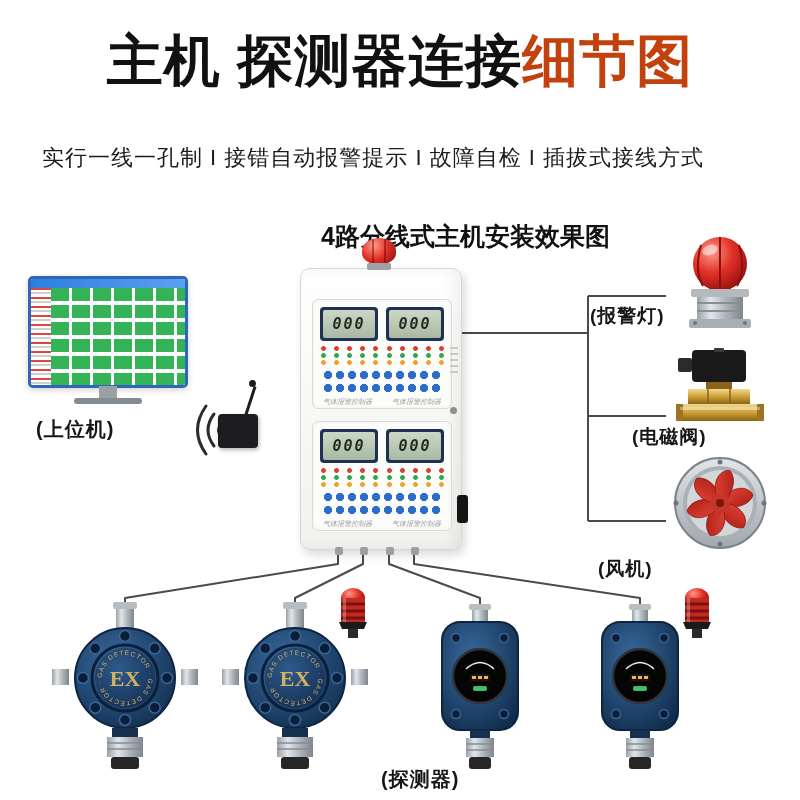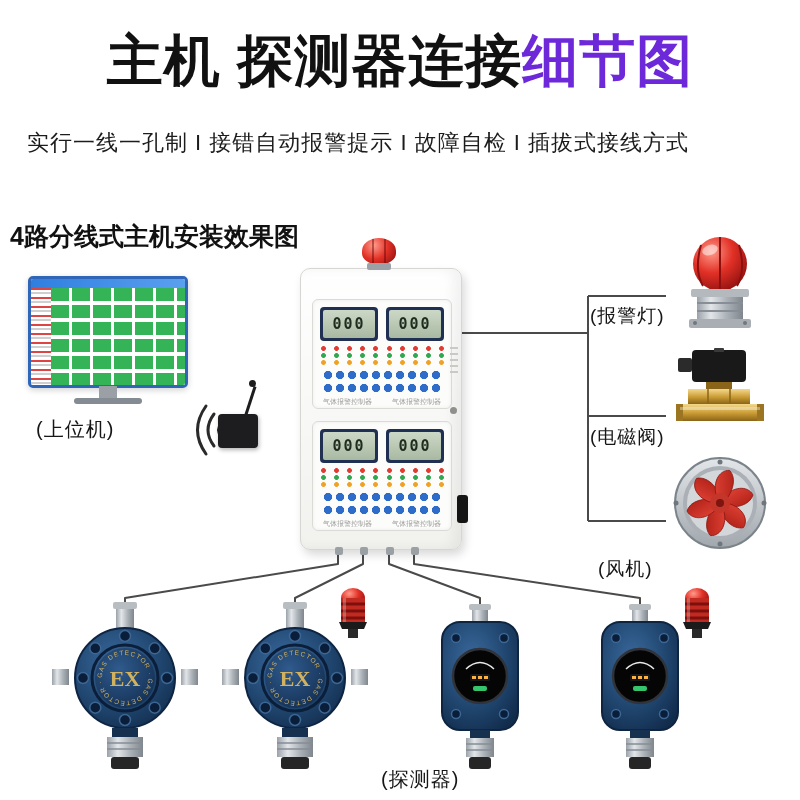--- a/index.html
+++ b/index.html
@@ -2,24 +2,24 @@
 <html><head>
 <meta charset="utf-8">
 <style>
   html,body{margin:0;padding:0;background:#fff;}
   .page{position:relative;width:800px;height:800px;background:#fff;overflow:hidden;
         font-family:"Liberation Sans",sans-serif;}
 
   
   .title{position:absolute;top:24px;left:0;width:800px;margin:0;text-align:center;
          font-size:56px;font-weight:900;color:#111;letter-spacing:1px;}
-  .title .hl{color:#6d28d9;font-family:Liberation Serif, serif;}
-  .subtitle{position:absolute;top:128px;left:0;width:716px;margin:0;text-align:center;
+  .title .hl{color:#c2410c;font-family:Liberation Serif, serif;}
+  .subtitle{position:absolute;top:128px;left:0;width:716px;margin:15px;text-align:center;
             font-size:22px;font-weight:500;color:#1c1c1c;letter-spacing:1px;}
-  .section-title{position:absolute;top:220px;left:10px;width:600px;margin:0;text-align:left;
+  .section-title{position:absolute;top:220px;left:10px;width:600px;margin:0;text-align:right;
                  font-size:25px;font-weight:bold;color:#111;}
 
   
   .wires{position:absolute;left:0;top:0;z-index:1;}
 
   
   .monitor{position:absolute;left:28px;top:276px;width:160px;height:130px;z-index:2;}
   .mon-screen{width:160px;height:112px;background:#fff;border:3px solid #2f66b8;border-radius:5px;
               box-sizing:border-box;overflow:hidden;box-shadow:0 2px 6px rgba(0,0,0,.18);}
   .mon-topbar{height:9px;background:linear-gradient(90deg,#2f7fe0,#5aa0ef);}
@@ -43,21 +43,21 @@
   .panel{position:absolute;left:300px;top:268px;width:160px;height:280px;
          background:linear-gradient(180deg,#ffffff,#f1f1ee);border:1px solid #d6d6d2;border-radius:10px;
          box-shadow:3px 5px 10px rgba(0,0,0,.15), inset -8px 0 12px rgba(0,0,0,.05);z-index:2;}
   .pbeacon{position:absolute;left:58px;top:-31px;width:40px;height:32px;}
   .pb-dome{position:absolute;left:3px;top:0;width:34px;height:26px;border-radius:50% 50% 42% 42%;
       background:linear-gradient(90deg,rgba(0,0,0,0) 0 10px,rgba(100,0,0,.45) 10px 12px,rgba(0,0,0,0) 12px 22px,rgba(100,0,0,.45) 22px 24px,rgba(0,0,0,0) 24px),
                  radial-gradient(circle at 35% 28%,#ff9b8b,#e23127 48%,#8e0f0e 95%);}
   .pb-base{position:absolute;left:8px;top:25px;width:24px;height:7px;background:#9ba1a6;border-radius:2px;}
 
   .pmod{position:absolute;left:11px;width:138px;height:108px;background:#fcfcfb;
-        border:1px solid #dadad6;border-radius:6px;box-shadow:inset 0 0 4px rgba(0,0,0,.06);}
+        border:1px solid #dadad6;border-radius:6px;box-shadow:inset 0 0 4px rgba(0,0,0,.06);font-style:italic;}
   .pmod.m1{top:30px;} .pmod.m2{top:152px;}
   .lcd{position:absolute;top:7px;width:58px;height:34px;background:#203052;border-radius:4px;
        padding:3px;box-sizing:border-box;}
   .lcd.l{left:7px;} .lcd.r{left:73px;}
   .lcd-screen{width:100%;height:100%;background:linear-gradient(180deg,#ccd8c6,#a8b9a2);border-radius:2px;
        display:flex;align-items:center;justify-content:center;
        font-family:"DejaVu Sans Mono",monospace;font-size:15px;font-weight:bold;color:#1f2d20;letter-spacing:2px;}
   .leds{position:absolute;top:45px;width:58px;height:21px;}
   .leds.l{left:7px;} .leds.r{left:73px;}
   .ledrow{height:7px;background-repeat:repeat-x;background-size:13px 7px;}
@@ -72,24 +72,24 @@
   .panel-vents{position:absolute;right:3px;top:78px;width:8px;height:28px;
        background:repeating-linear-gradient(to bottom,#c9c9c6 0 2px,rgba(0,0,0,0) 2px 6px);}
   .panel-key{position:absolute;right:4px;top:138px;width:7px;height:7px;border-radius:50%;background:#8f8f8c;}
   .panel-switch{position:absolute;right:-7px;top:226px;width:11px;height:28px;background:#141414;border-radius:3px;}
   .gland{position:absolute;bottom:-6px;width:8px;height:8px;background:#9aa0a4;border-radius:2px;}
   .g1{left:34px;} .g2{left:59px;} .g3{left:85px;} .g4{left:110px;}
 
   
   .dev{position:absolute;z-index:2;}
   .beacon{position:absolute;z-index:3;}
-  .plabel{position:absolute;z-index:3;font-size:20px;color:#161616;letter-spacing:1px;}
+  .plabel{position:absolute;z-index:3;font-size:20px;color:#161616;letter-spacing:1px;font-weight:bold;}
   .lbl-host{left:36px;top:416px;}
   .lbl-alarm{left:590px;top:303px;font-size:19px;}
-  .lbl-valve{left:590px;top:424px;font-size:19px;}
+  .lbl-valve{left:590px;top:424px;font-size:19px;padding-left:42px;}
   .lbl-fan{left:598px;top:556px;font-size:19px;}
   .lbl-det{left:344px;top:766px;margin-left:37px;}
 </style>
 </head>
 <body>
 
 <div class="page">
 
   <svg width="0" height="0" style="position:absolute">
     <defs>

